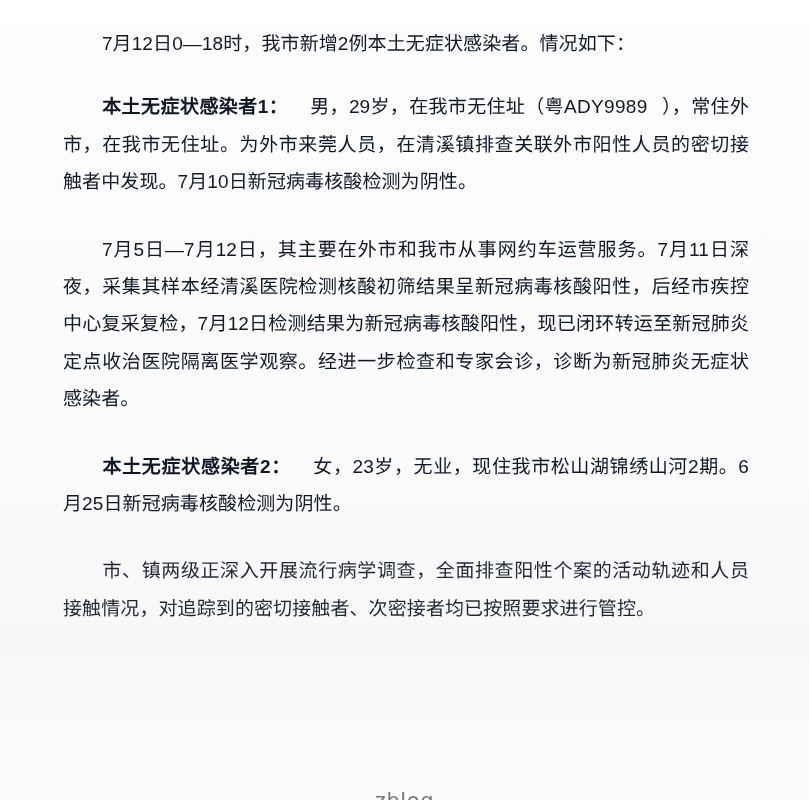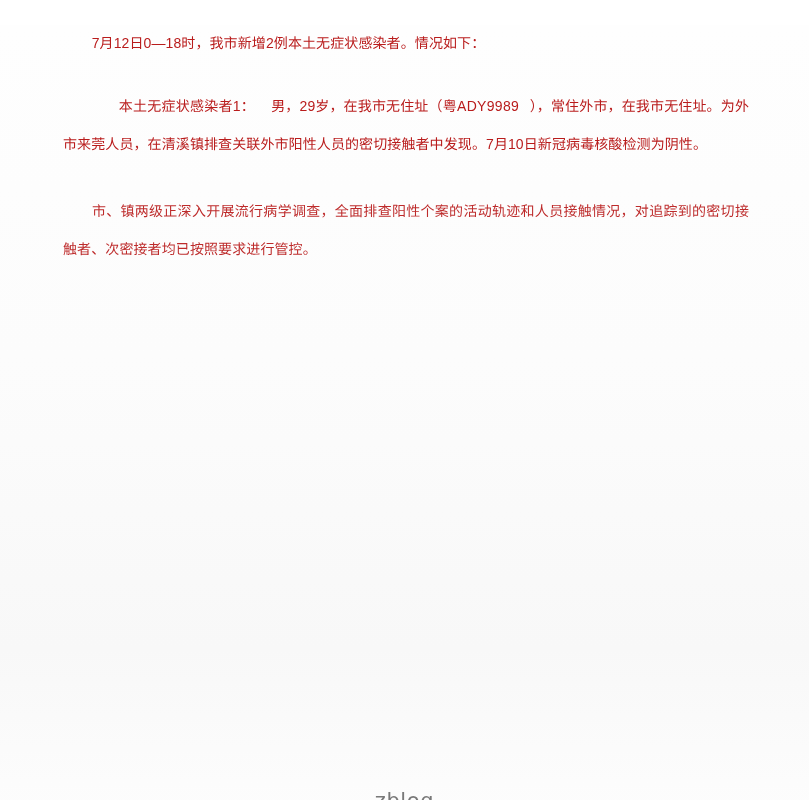--- a/index.html
+++ b/index.html
@@ -41,42 +41,41 @@
 
   #page-body {
     position: relative;
     z-index: 1;
     padding: 0;
   }
 
   .para {
     margin: 0;
     padding: 0 60px 0 63px;
-    font-size: 14px;
+    font-size: 19px;
     line-height: 37.4px;
     letter-spacing: 0.1px;
     text-align: justify;
     text-justify: inter-character;
     word-break: break-all;
-    color: #b91c1c;
+    color: #0f172a;
   }
 
   .para .indent {
     display: inline-block;
     width: 2.05em;
   }
   .para.gap-md { margin-top: 26px; }
   .para.gap-lg { margin-top: 30px; }
 
   .lead { margin-top: 25px; }
 
   b.label {
-    font-weight: normal;
+    font-weight: bold;
     letter-spacing: 0.2px;
-    margin-left: 27px;
   }
 
   .label-space {
     display: inline-block;
     width: 1.15em;
   }
 
   span.plate {
     font-weight: normal;
     letter-spacing: 0.3px;
@@ -115,21 +114,27 @@
   <div id="page-body">
 
     <p class="para lead">
       <span class="indent"></span><span>7月12日0—18时，我市新增2例本土无症状感染者。情况如下：</span>
     </p>
 
     <p class="para gap-md">
       <span class="indent"></span><b class="label">本土无症状感染者1：</b><span class="label-space"></span><span>男，29岁，在我市无住址（</span><span class="plate">粤ADY9989</span><span class="plate-tail"></span><span>），常住外市，在我市无住址。为外市来莞人员，在清溪镇排查关联外市阳性人员的密切接触者中发现。7月10日新冠病毒核酸检测为阴性。</span>
     </p>
 
+    <p class="para gap-lg">
+      <span class="indent"></span><span>7月5日—7月12日，其主要在外市和我市从事网约车运营服务。7月11日深夜，采集其样本经清溪医院检测核酸初筛结果呈新冠病毒核酸阳性，后经市疾控中心复采复检，7月12日检测结果为新冠病毒核酸阳性，现已闭环转运至新冠肺炎定点收治医院隔离医学观察。经进一步检查和专家会诊，诊断为新冠肺炎无症状感染者。</span>
+    </p>
 
+    <p class="para gap-lg">
+      <span class="indent"></span><b class="label">本土无症状感染者2：</b><span class="label-space"></span><span>女，23岁，无业，现住我市松山湖锦绣山河2期。6月25日新冠病毒核酸检测为阴性。</span>
+    </p>
 
 
     <p class="para gap-lg fading">
       <span class="indent"></span><span>市、镇两级正深入开展流行病学调查，全面排查阳性个案的活动轨迹和人员接触情况，对追踪到的密切接触者、次密接者均已按照要求进行管控。</span>
     </p>
 
   </div>
 
   <div id="watermark">zblog</div>
 

